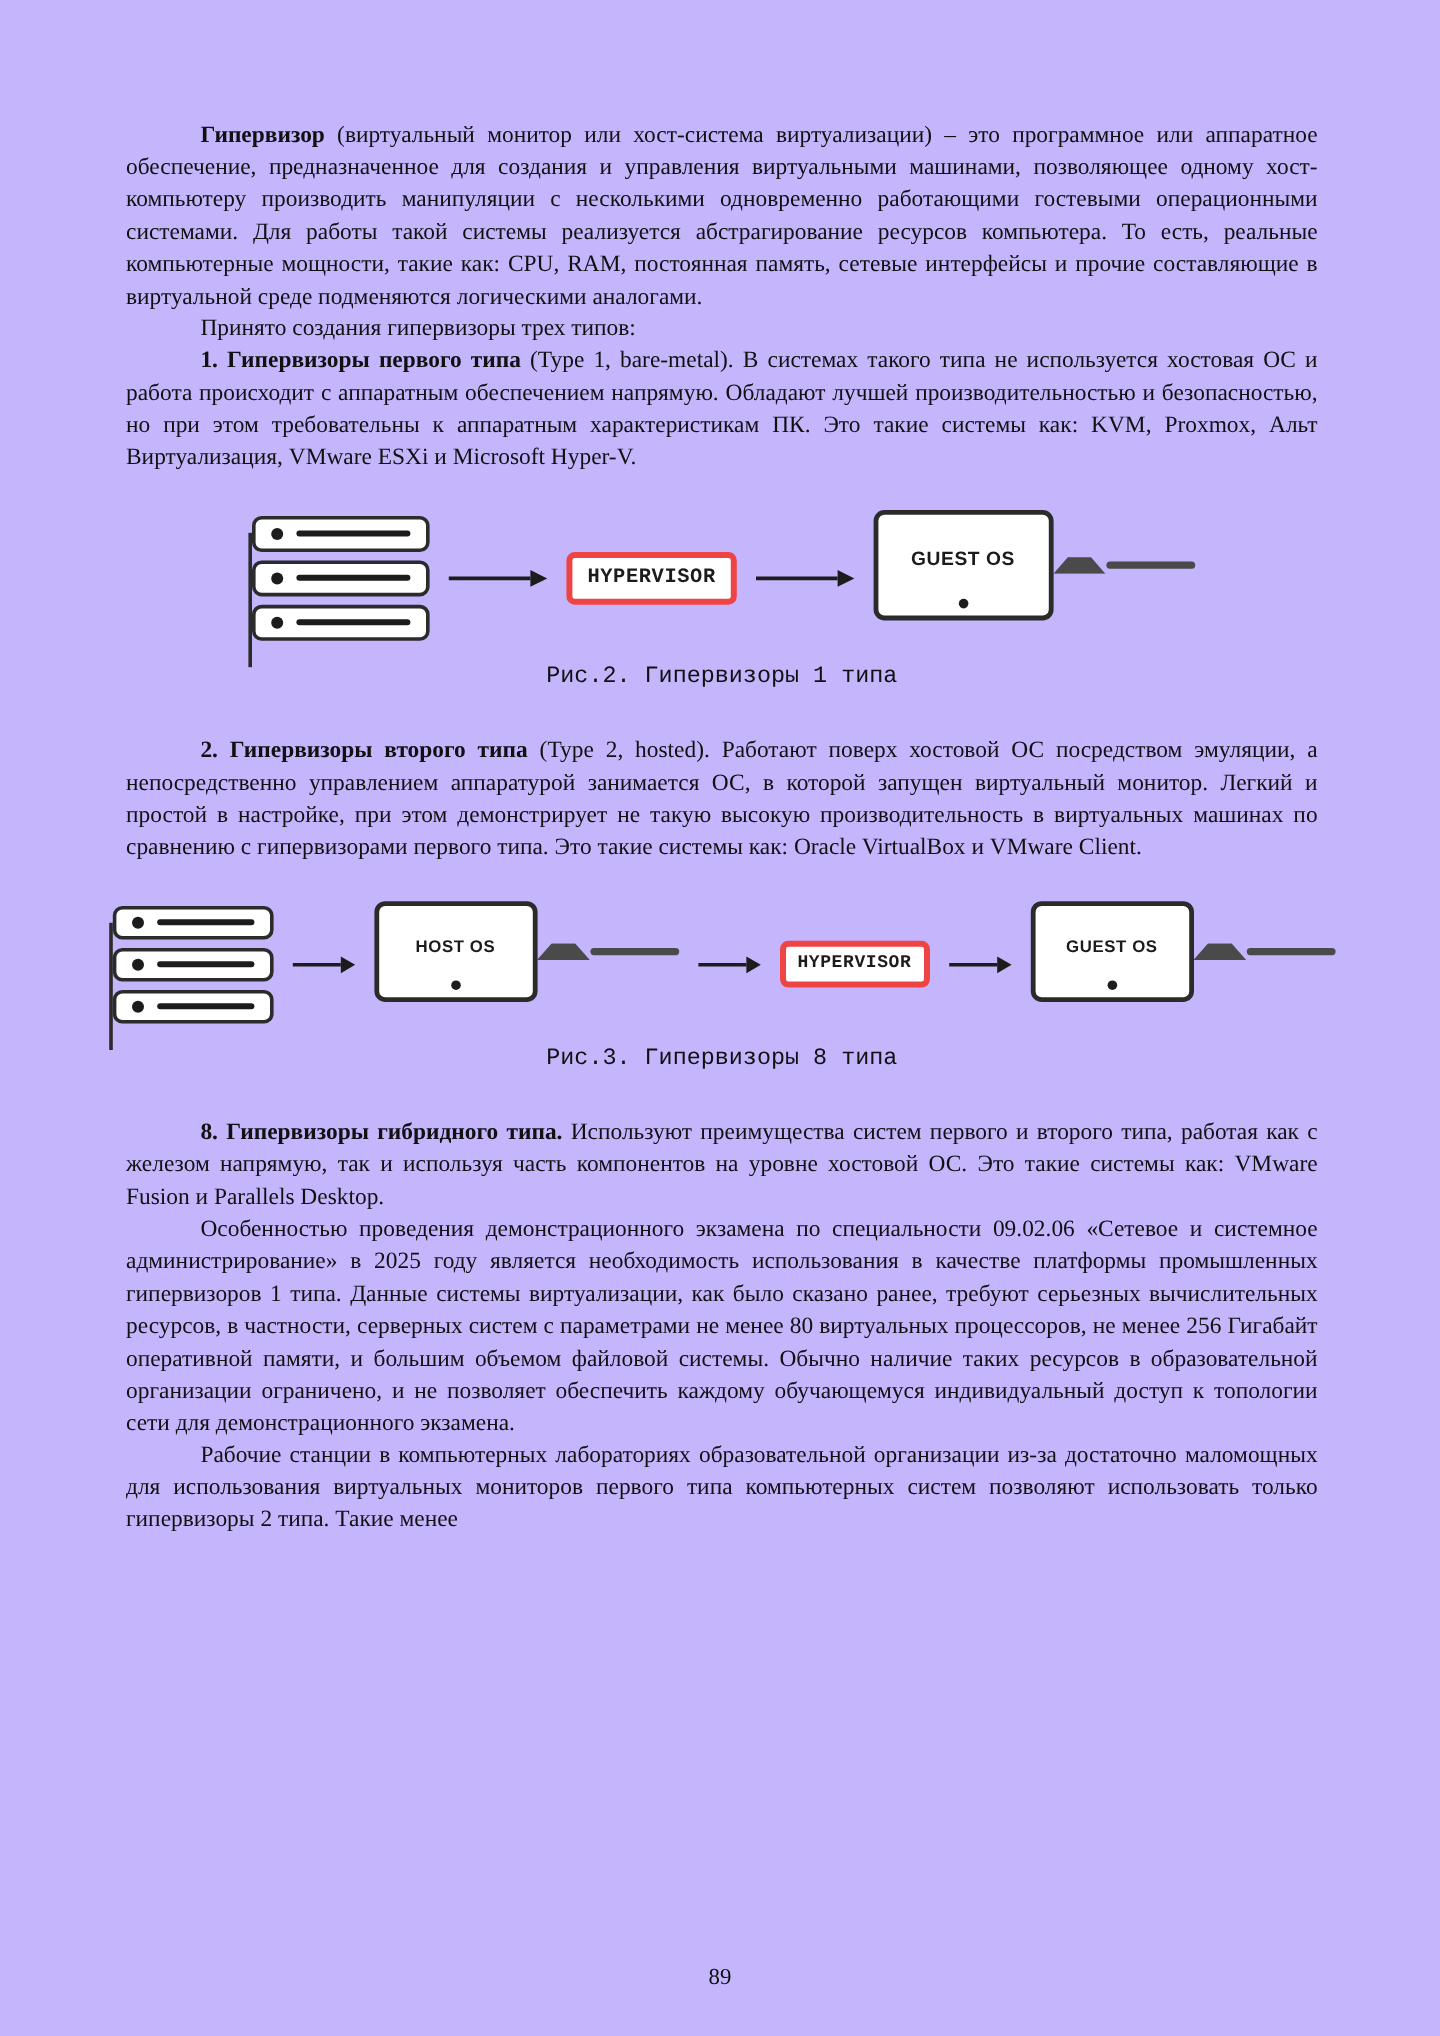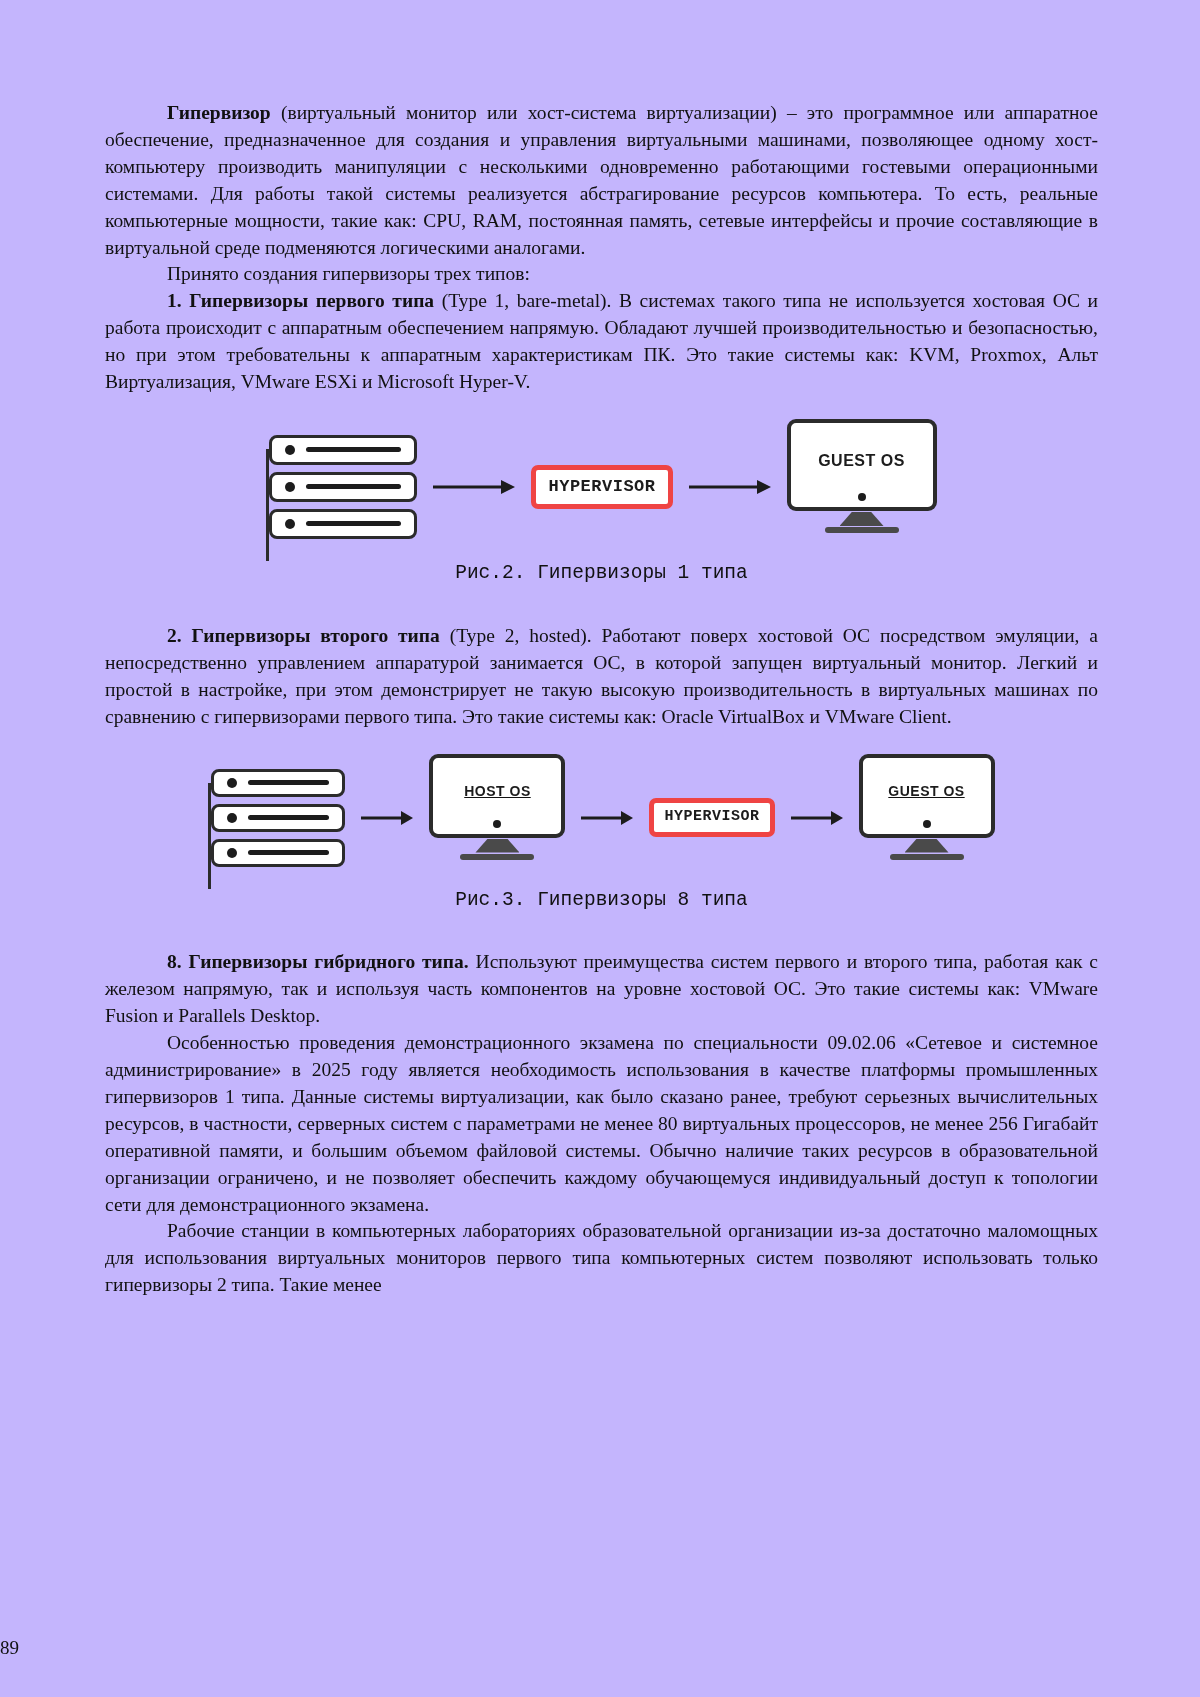--- a/index.html
+++ b/index.html
@@ -105,38 +105,37 @@
     letter-spacing: 0.5px;
     color: #1c1c1c;
     white-space: nowrap;
     text-align: center;
   }
   .fig2 .hv-box { font-size: 15px; padding: 4px 10px; }
 
   
   .monitor {
     display: flex;
-    flex-direction: column;
     align-items: center;
     position: relative;
     top: -11px;
   }
   .monitor-screen {
     width: 150px;
     height: 92px;
     border: 4px solid #2b2b2b;
     border-radius: 9px;
     background: #ffffff;
     box-sizing: border-box;
     display: flex;
     align-items: center;
     justify-content: center;
     position: relative;
   }
-  .fig2 .monitor-screen { width: 136px; height: 84px; text-decoration: underline; }
+  .fig2 .monitor-screen { width: 136px; height: 84px; }
   .monitor-label {
     font-family: "Liberation Sans", "DejaVu Sans", sans-serif;
     font-weight: bold;
     font-size: 16px;
     letter-spacing: 0.5px;
     color: #1c1c1c;
     margin-bottom: 8px;
     white-space: nowrap;
   }
   .fig2 .monitor-label { font-size: 14px; }
@@ -163,20 +162,21 @@
     border-radius: 3px;
     background: #4a4a4a;
     margin-top: 1px;
   }
 
   .page-number {
     position: absolute;
     left: 0;
     right: 0;
     bottom: 36px;
+    text-align: center;
     font-size: 19px;
   }
 </style>
 </head>
 <body>
 
 <div class="page">
 
   <p class="body-text"><span class="lead">Гипервизор</span><span> (виртуальный монитор или хост-система виртуализации) – это программное или аппаратное обеспечение, предназначенное для создания и управления виртуальными машинами, позволяющее одному хост-компьютеру производить манипуляции с несколькими одновременно работающими гостевыми операционными системами. Для работы такой системы реализуется абстрагирование ресурсов компьютера. То есть, реальные компьютерные мощности, такие как: CPU, RAM, постоянная память, сетевые интерфейсы и прочие составляющие в виртуальной среде подменяются логическими аналогами.</span></p>
 

